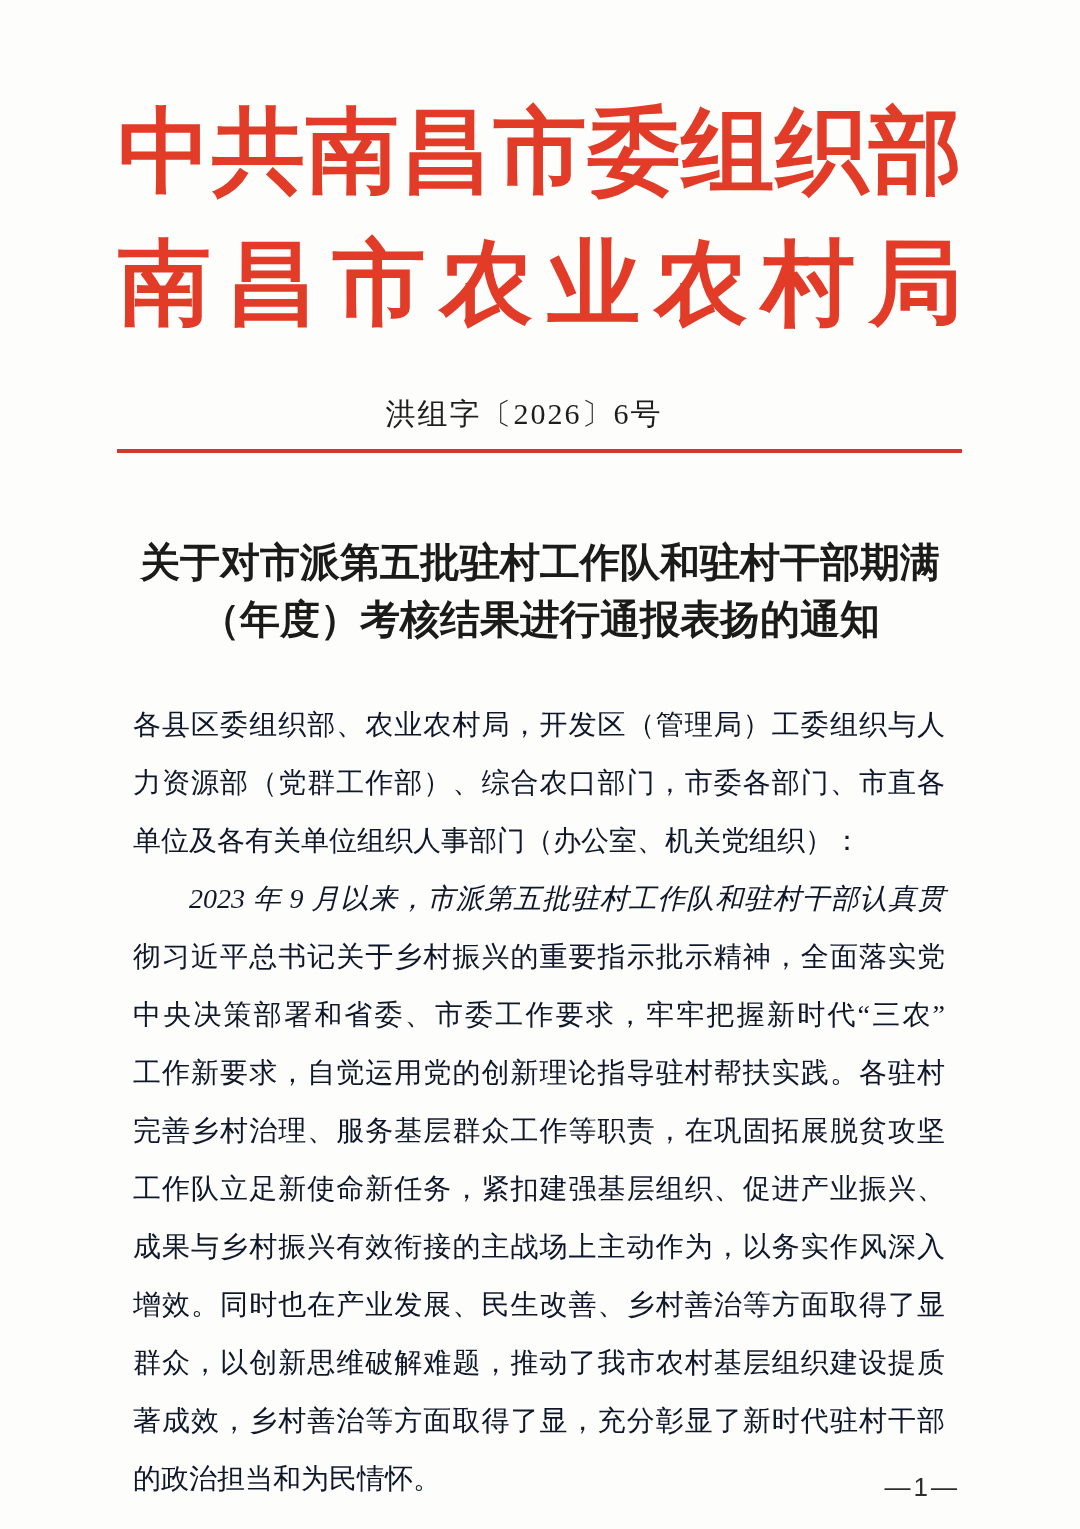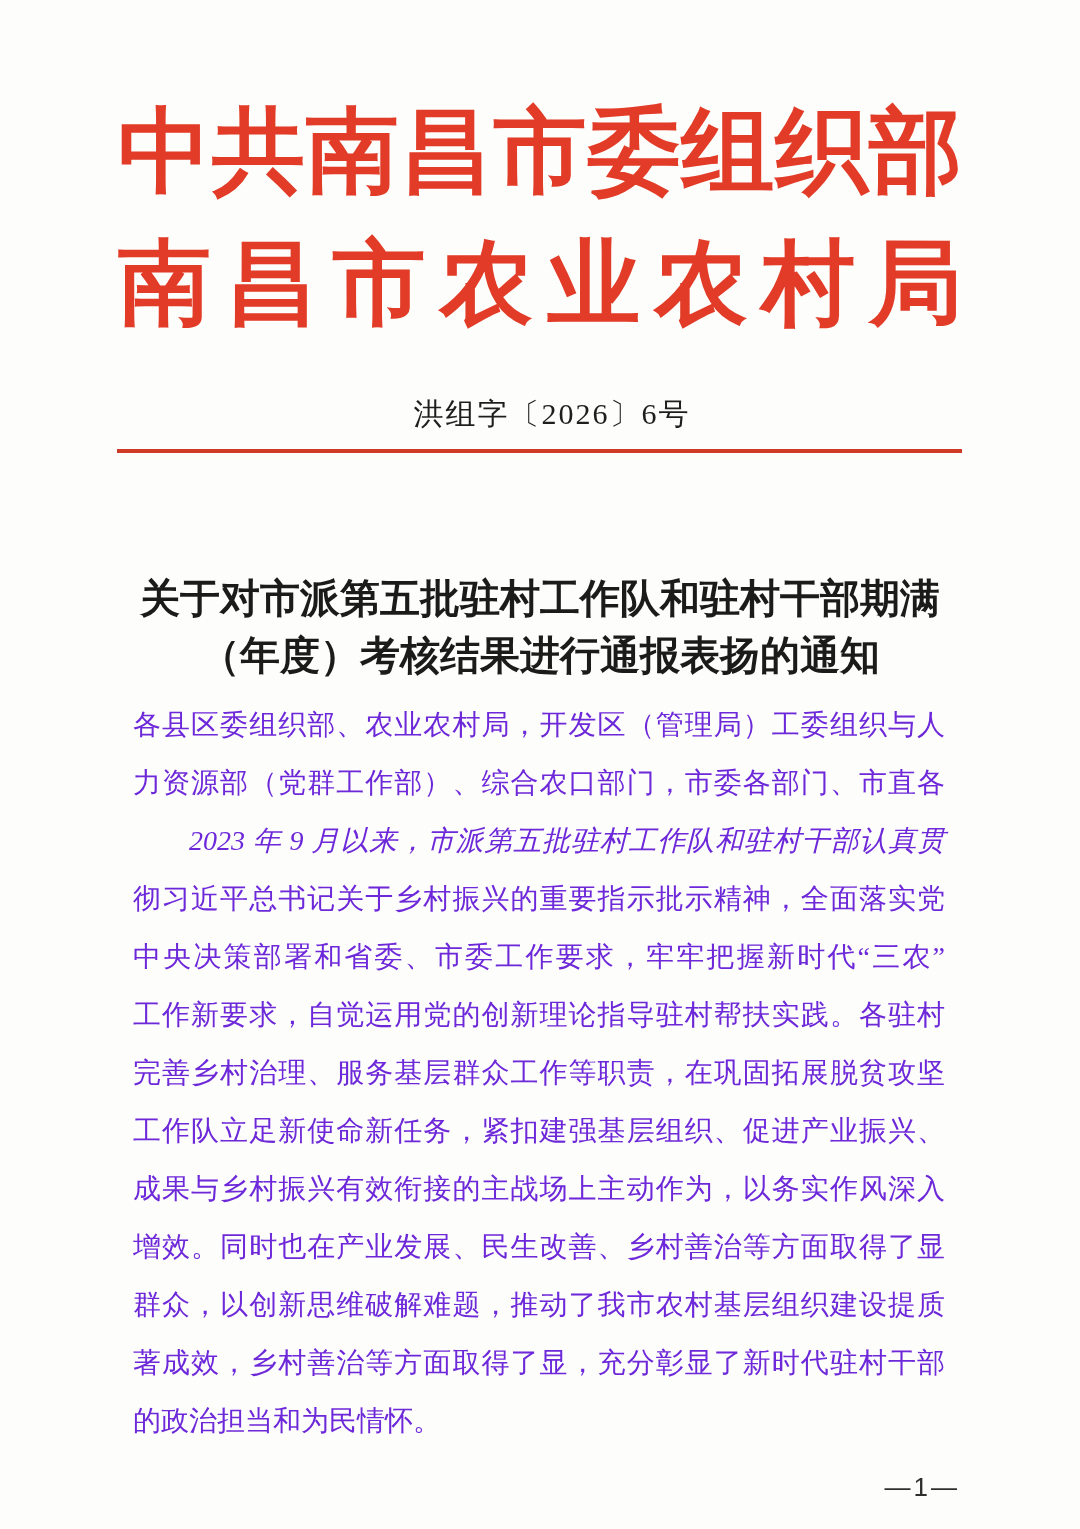--- a/index.html
+++ b/index.html
@@ -26,21 +26,21 @@
     justify-content: space-between;
     font-size: 93px;
     height: 132px;
     line-height: 132px;
     white-space: nowrap;
   }
   
   .doc-number {
     position: absolute;
     top: 394px;
-    left: 132px;
+    left: 104px;
     width: 840px;
     text-align: center;
     font-size: 30px;
     letter-spacing: 2px;
     color: #1e1e1c;
   }
   
   .red-rule {
     position: absolute;
     top: 449px;
@@ -53,31 +53,30 @@
   .doc-title {
     position: absolute;
     top: 534px;
     left: 100px;
     width: 880px;
     text-align: center;
     font-size: 40px;
     line-height: 57px;
     font-weight: bold;
     color: #1b1b19;
-    margin-top: 36px;
   }
   
   .body-text {
     position: absolute;
     top: 696px;
     left: 133px;
     width: 812px;
     font-size: 28px;
     line-height: 58px;
-    color: #6d28d9;
+    color: #0f172a;
   }
   .line { white-space: normal; }
   .line.just {
     text-align: justify;
     text-align-last: justify;
   }
   .line.indent { text-indent: 56px; font-style: italic; }
   
   .page-number {
     position: absolute;
@@ -125,20 +124,21 @@
   <div class="red-rule"></div>
 
   <div class="doc-title">
     <div>关于对市派第五批驻村工作队和驻村干部期满</div>
     <div>（年度）考核结果进行通报表扬的通知</div>
   </div>
 
   <div class="body-text">
     <div class="line just">各县区委组织部、农业农村局，开发区（管理局）工委组织与人</div>
     <div class="line just">力资源部（党群工作部）、综合农口部门，市委各部门、市直各</div>
+    <div class="line">单位及各有关单位组织人事部门（办公室、机关党组织）：</div>
     <div class="line just indent">2023 年 9 月以来，市派第五批驻村工作队和驻村干部认真贯</div>
     <div class="line just">彻习近平总书记关于乡村振兴的重要指示批示精神，全面落实党</div>
     <div class="line just">中央决策部署和省委、市委工作要求，牢牢把握新时代“三农”</div>
     <div class="line just">工作新要求，自觉运用党的创新理论指导驻村帮扶实践。各驻村</div>
     <div class="line just">完善乡村治理、服务基层群众工作等职责，在巩固拓展脱贫攻坚</div>
     <div class="line just">工作队立足新使命新任务，紧扣建强基层组织、促进产业振兴、</div>
     <div class="line just">成果与乡村振兴有效衔接的主战场上主动作为，以务实作风深入</div>
     <div class="line just">增效。同时也在产业发展、民生改善、乡村善治等方面取得了显</div>
     <div class="line just">群众，以创新思维破解难题，推动了我市农村基层组织建设提质</div>
     <div class="line just">著成效，乡村善治等方面取得了显，充分彰显了新时代驻村干部</div>

